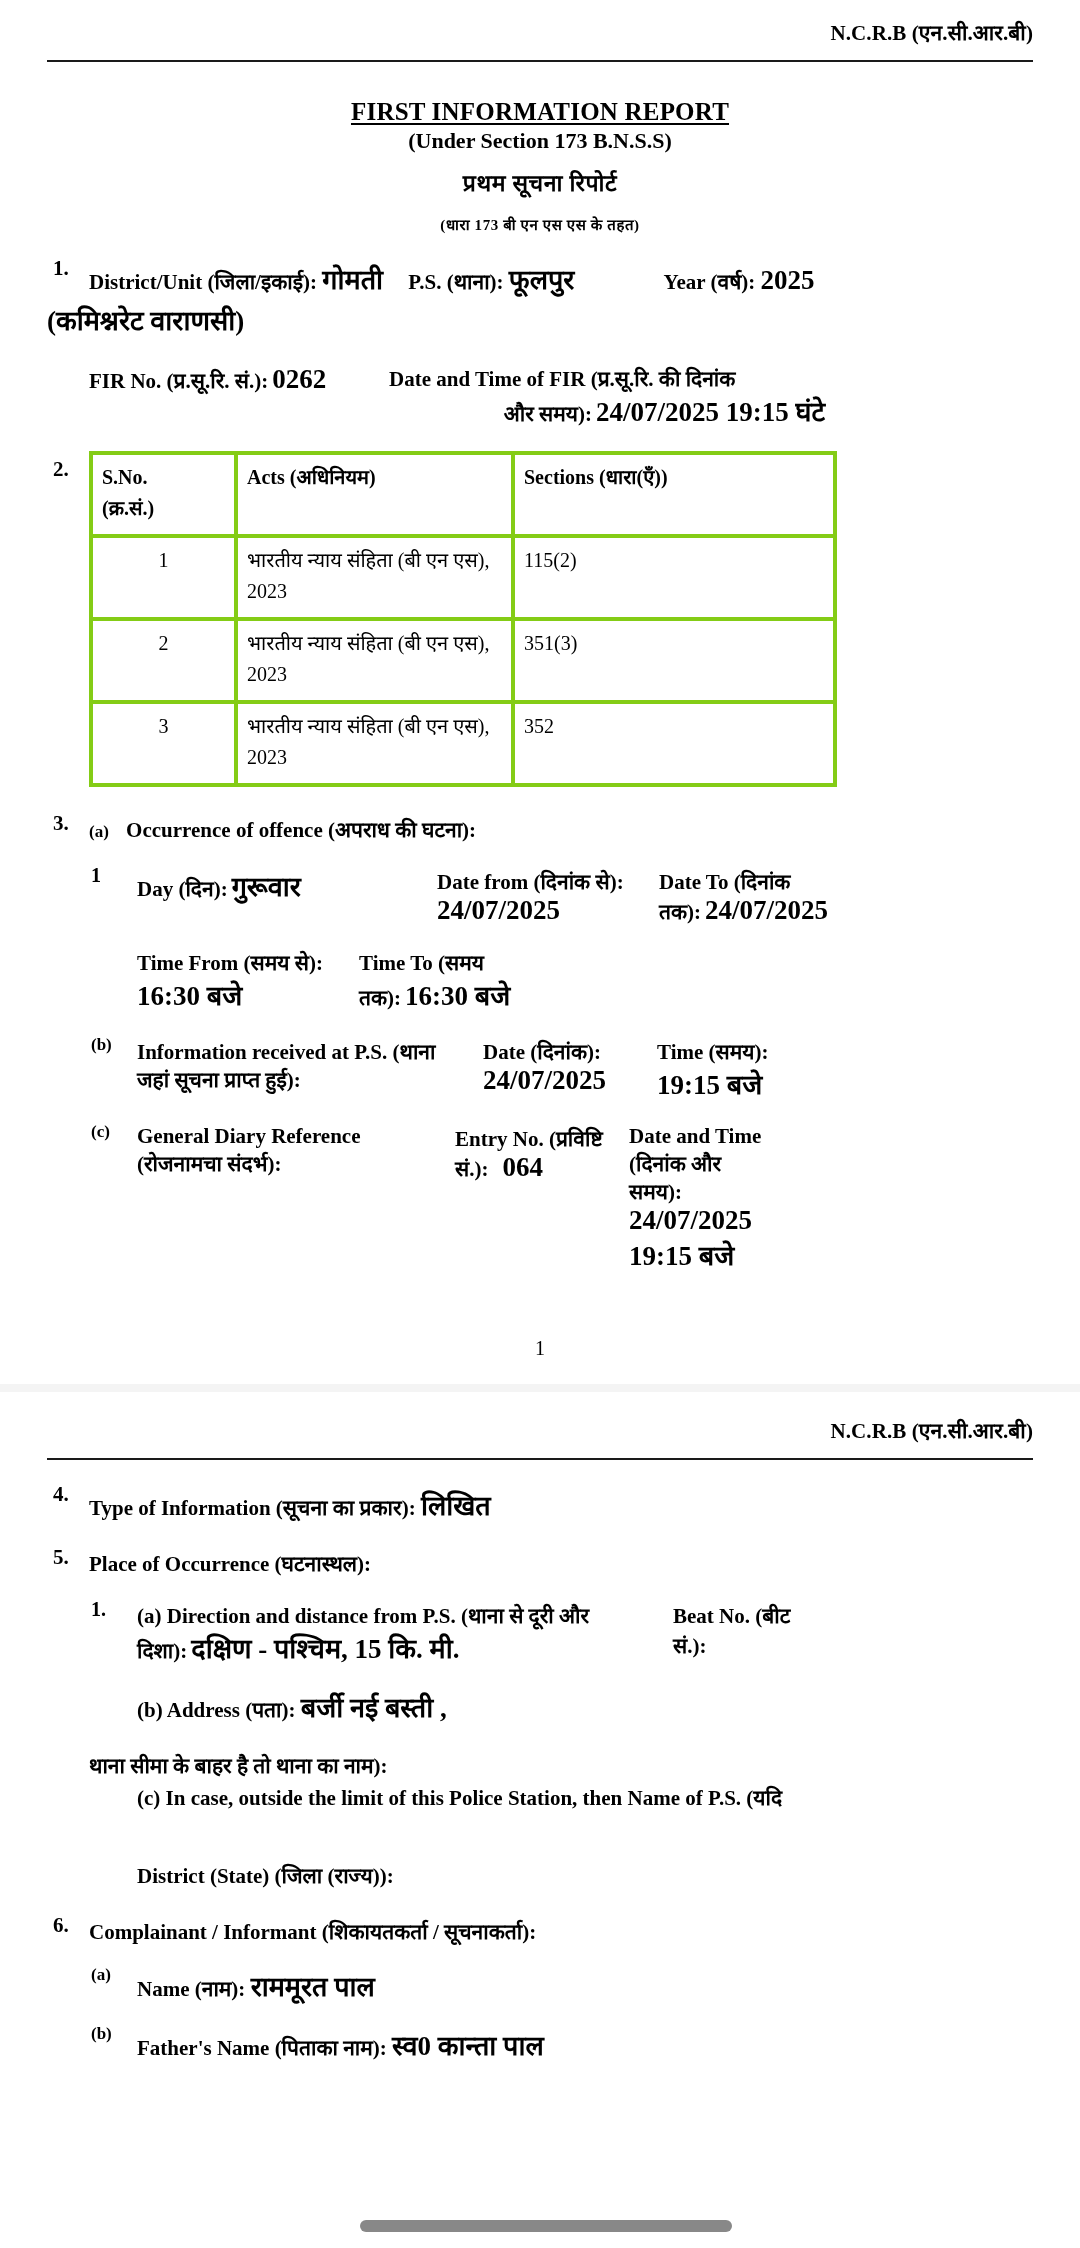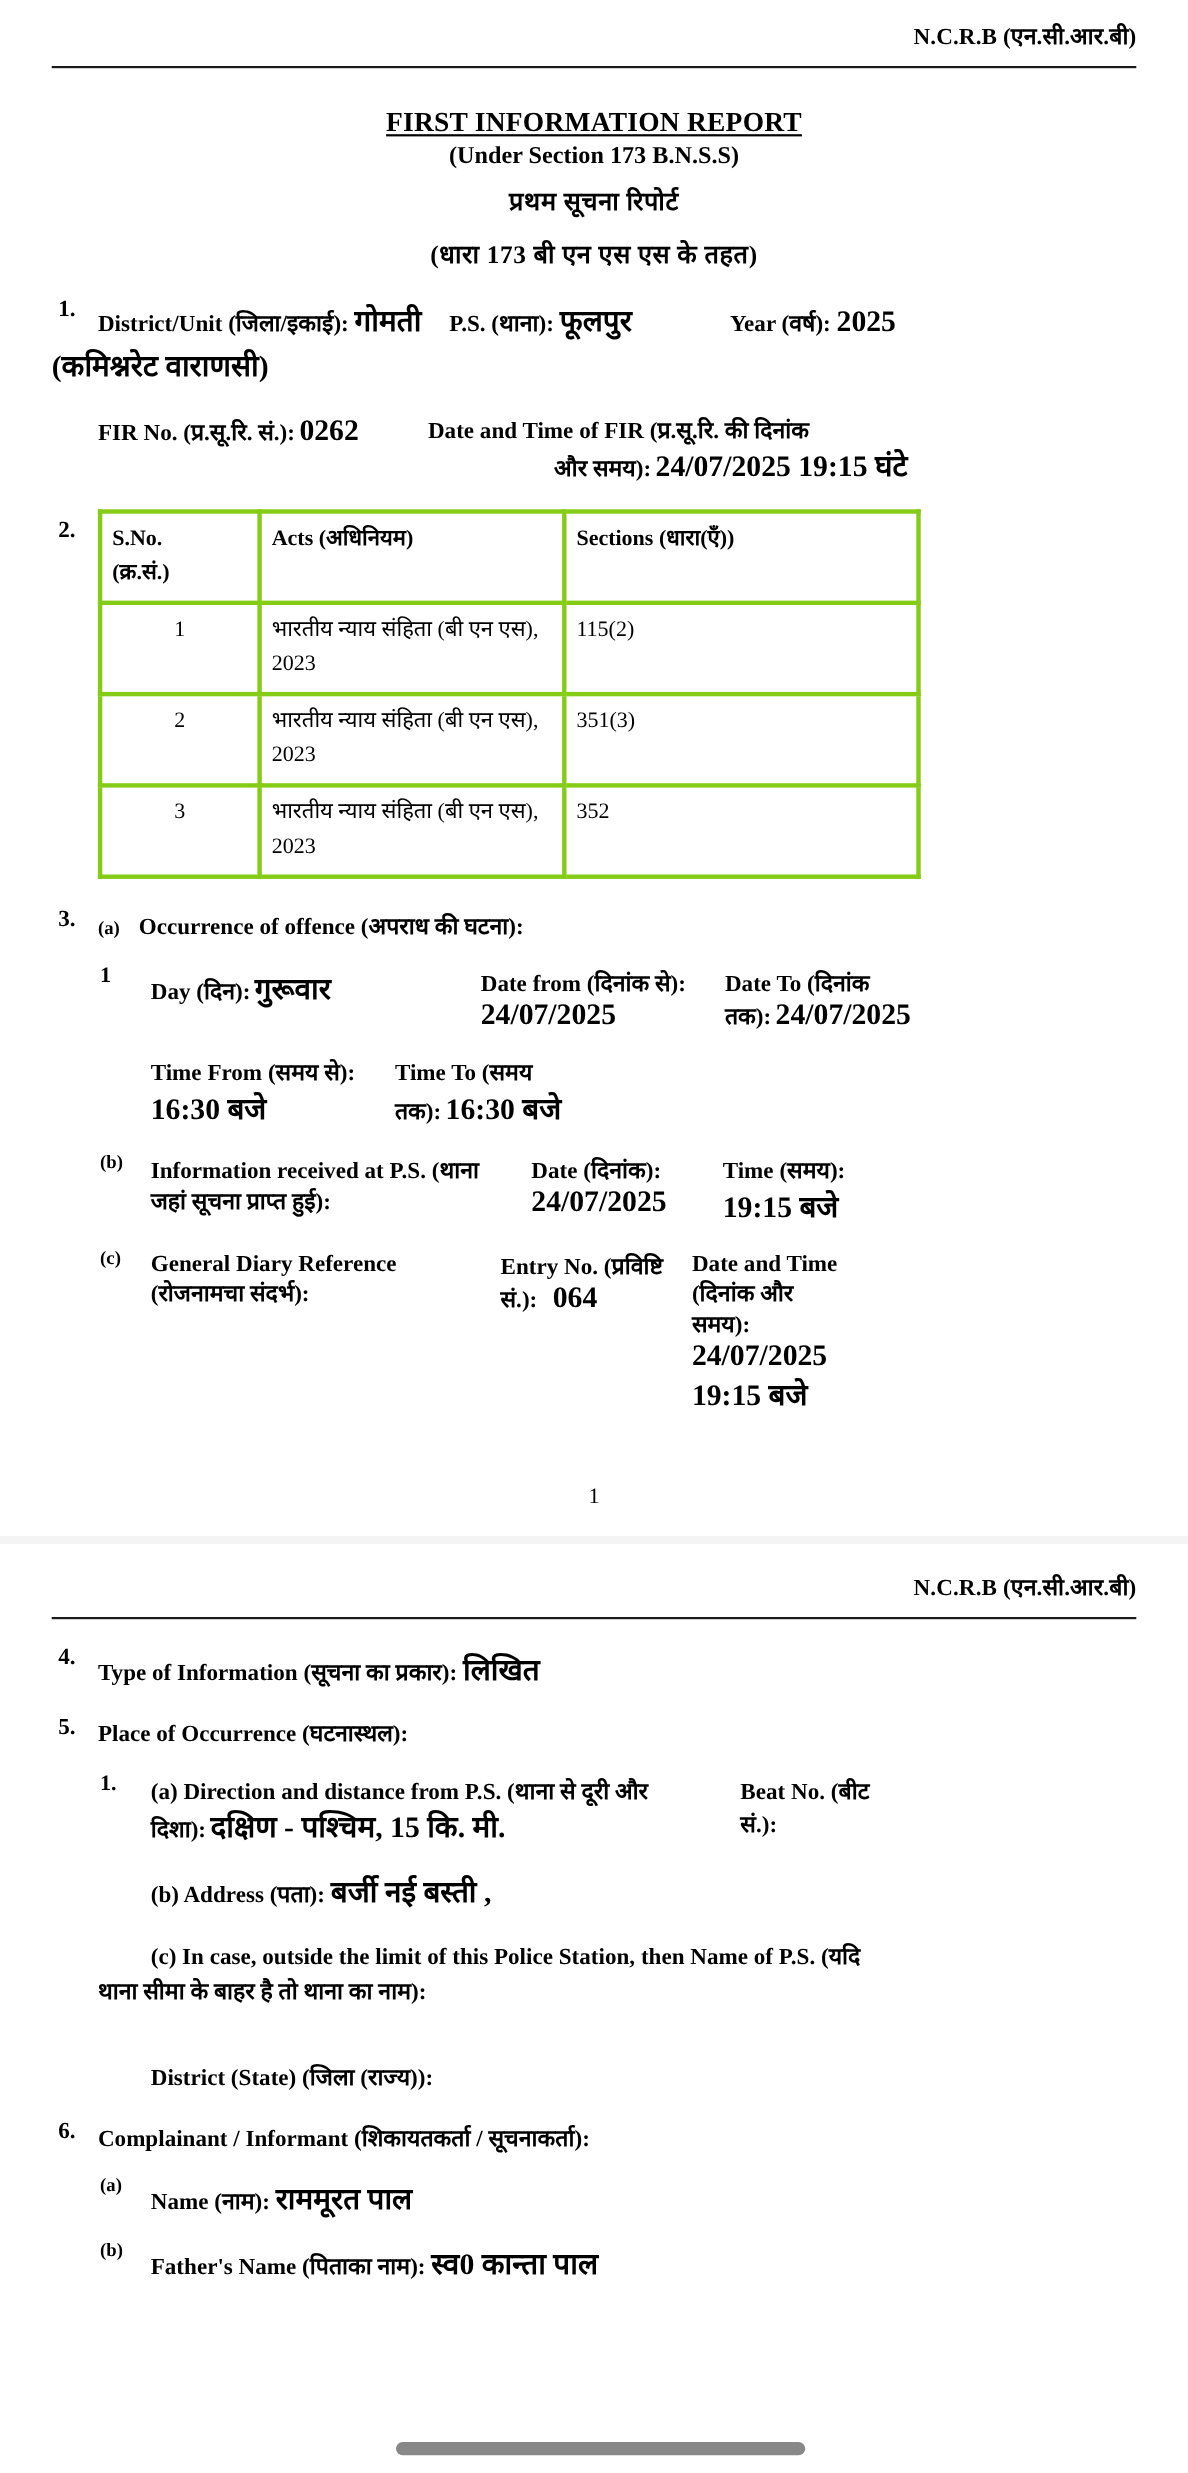--- a/index.html
+++ b/index.html
@@ -63,21 +63,21 @@
     margin-top: 2px;
   }
   .title-hi {
     font-weight: bold;
     font-size: 23px;
     margin-top: 12px;
     letter-spacing: 0.6px;
   }
   .title-hi2 {
     font-weight: bold;
-    font-size: 23px;
+    font-size: 15px;
     margin-top: 16px;
     letter-spacing: 0.6px;
   }
 
   
   .item {
     position: relative;
     margin-top: 26px;
     padding-left: 42px;
   }
@@ -388,22 +388,22 @@
           </div>
         </div>
       </div>
 
       <div class="line" style="margin-top:22px;">
         <span class="lbl">(b) Address (पता):</span>
         <span class="val">बर्जी नई बस्ती ,</span>
       </div>
 
       <div class="line" style="margin-top:22px;">
+        <div class="lbl" style="margin-left:-48px;">थाना सीमा के बाहर है तो थाना का नाम):</div>
         <div class="lbl" style="margin-left:0;">(c) In case, outside the limit of this Police Station, then  Name of P.S. (यदि</div>
-        <div class="lbl" style="margin-left:-48px;">थाना सीमा के बाहर है तो थाना का नाम):</div>
       </div>
 
       <div class="line" style="margin-top:46px;">
         <span class="lbl">District (State) (जिला (राज्य)):</span>
       </div>
     </div>
   </div>
 
   <div class="item" style="margin-top:24px;">
     <span class="item-num">6.</span>

